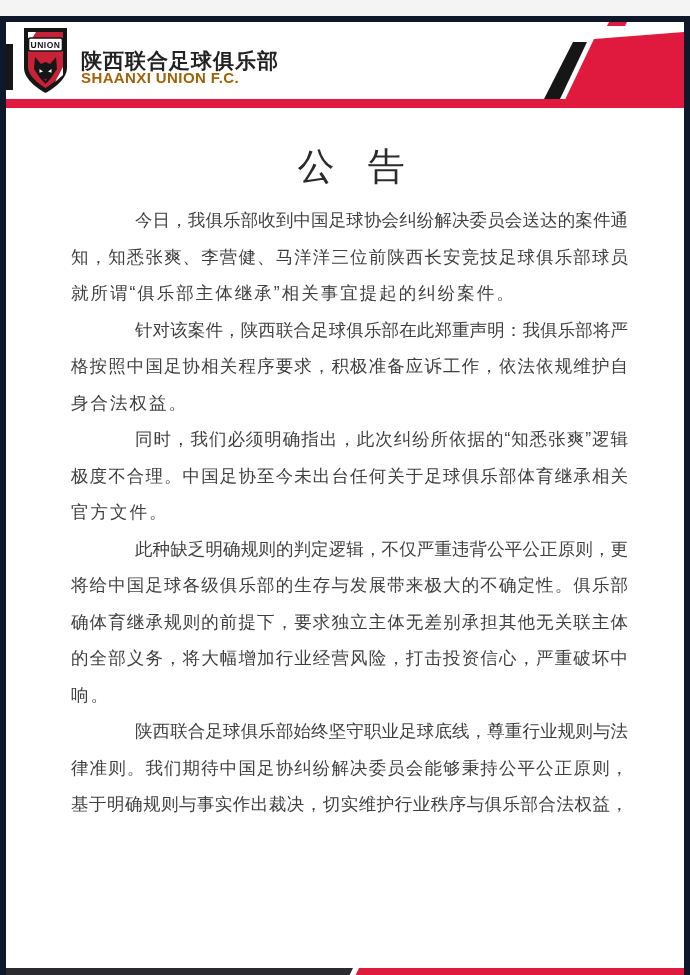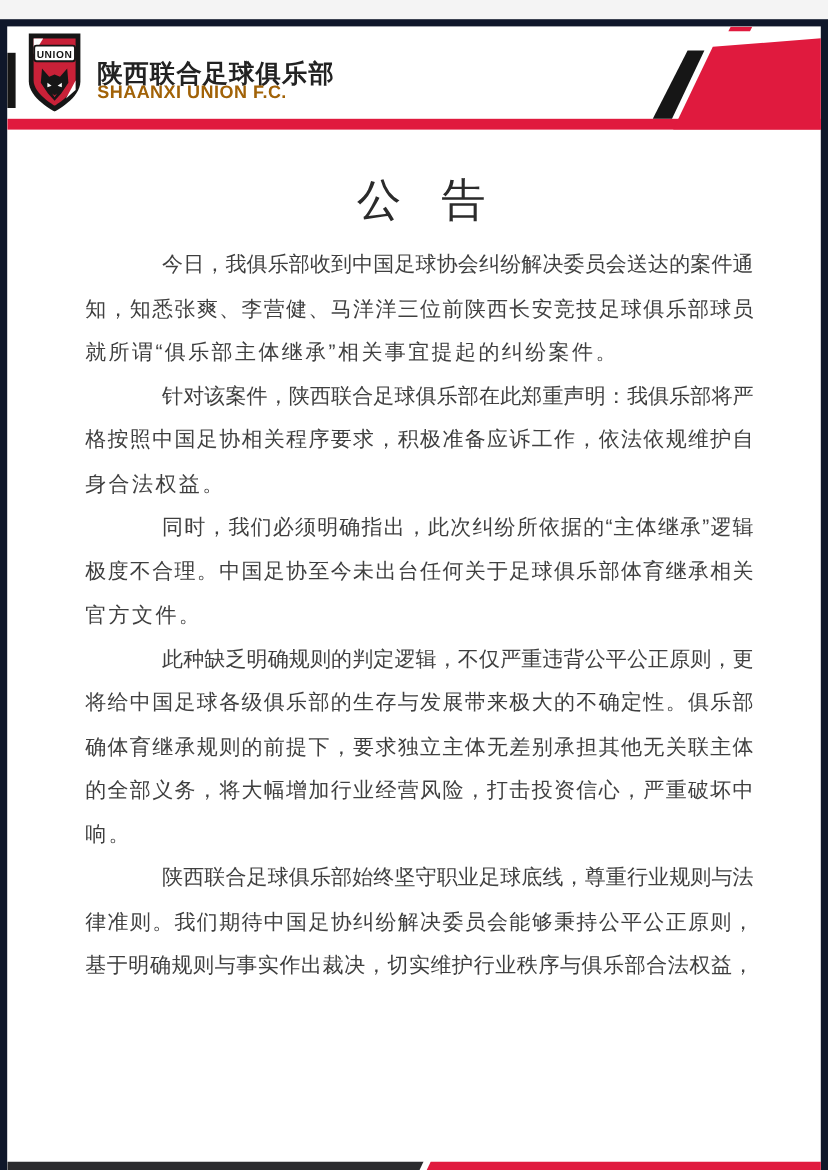--- a/index.html
+++ b/index.html
@@ -83,21 +83,21 @@
 
   <div class="doc-title">公 告</div>
 
   <div class="body-text">
     <div class="ln ind">今日，我俱乐部收到中国足球协会纠纷解决委员会送达的案件通</div>
     <div class="ln">知，知悉张爽、李营健、马洋洋三位前陕西长安竞技足球俱乐部球员</div>
     <div class="ln end">就所谓“俱乐部主体继承”相关事宜提起的纠纷案件。</div>
     <div class="ln ind">针对该案件，陕西联合足球俱乐部在此郑重声明：我俱乐部将严</div>
     <div class="ln">格按照中国足协相关程序要求，积极准备应诉工作，依法依规维护自</div>
     <div class="ln end">身合法权益。</div>
-    <div class="ln ind">同时，我们必须明确指出，此次纠纷所依据的“主体继承”逻辑</div>
+    <div class="ln ind">同时，我们必须明确指出，此次纠纷所依据的“知悉张爽”逻辑</div>
     <div class="ln">极度不合理。中国足协至今未出台任何关于足球俱乐部体育继承相关</div>
     <div class="ln end">官方文件。</div>
     <div class="ln ind">此种缺乏明确规则的判定逻辑，不仅严重违背公平公正原则，更</div>
     <div class="ln">将给中国足球各级俱乐部的生存与发展带来极大的不确定性。俱乐部</div>
     <div class="ln">确体育继承规则的前提下，要求独立主体无差别承担其他无关联主体</div>
     <div class="ln">的全部义务，将大幅增加行业经营风险，打击投资信心，严重破坏中</div>
     <div class="ln end">响。</div>
     <div class="ln ind">陕西联合足球俱乐部始终坚守职业足球底线，尊重行业规则与法</div>
     <div class="ln">律准则。我们期待中国足协纠纷解决委员会能够秉持公平公正原则，</div>
     <div class="ln">基于明确规则与事实作出裁决，切实维护行业秩序与俱乐部合法权益，</div>

